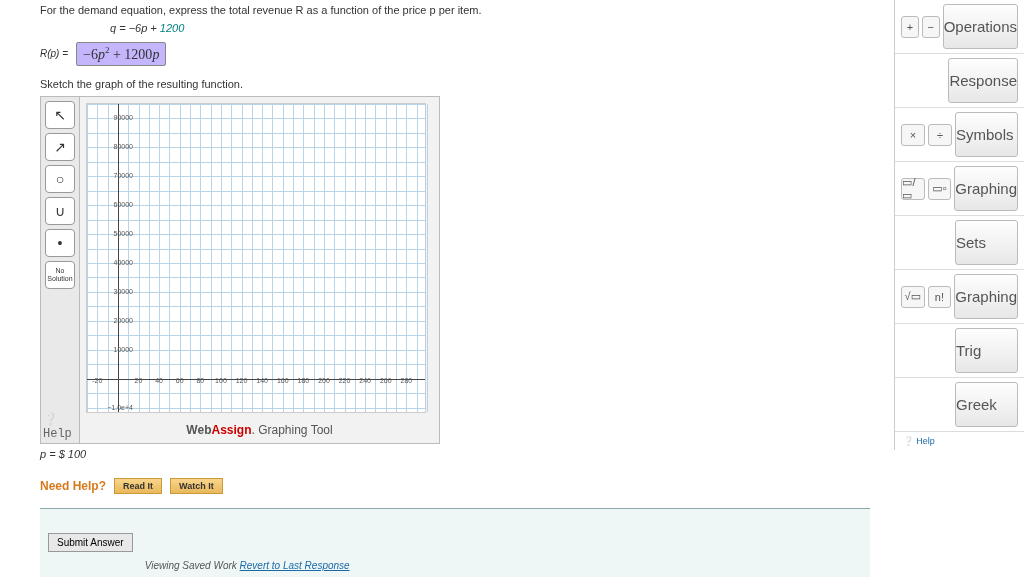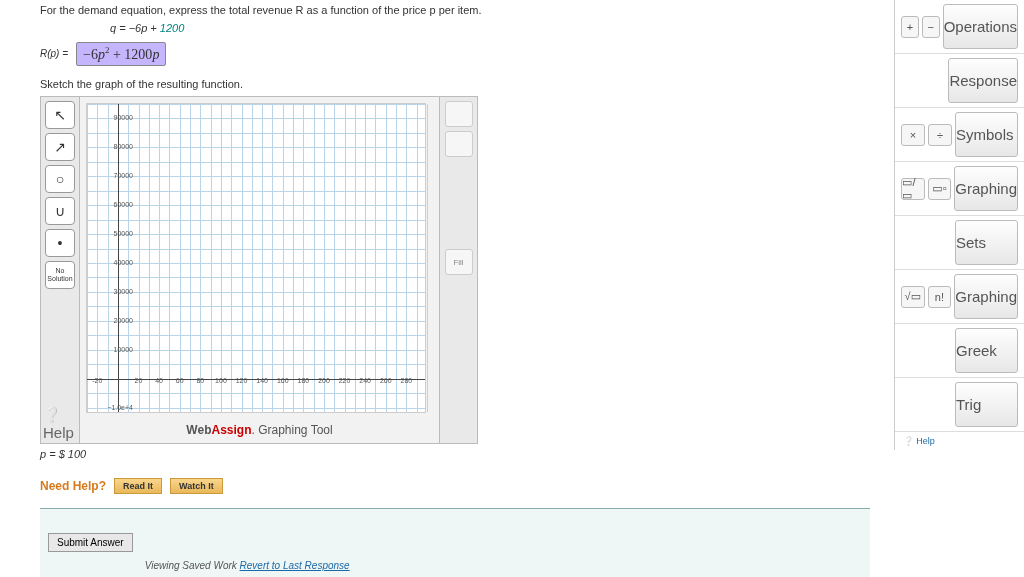--- a/index.html
+++ b/index.html
@@ -11,21 +11,21 @@
   .eq-row { display: flex; align-items: center; margin-bottom: 12px; }
   .eq-label { font-style: italic; font-size: 10px; }
   .answer-box { display: inline-block; border: 1px solid #888; border-radius: 2px; background: #c4b5fd; padding: 2px 6px; font-family: serif; font-size: 14px; margin-left: 8px; }
   .answer-box sup { font-size: 9px; }
   .sketch-label { margin-bottom: 6px; }
   .graph-area { display: flex; }
   .toolbar-col { width: 40px; background: #e9e9e9; border: 1px solid #bbb; display: flex; flex-direction: column; align-items: center; padding-top: 4px; gap: 4px; }
   .tool-btn { width: 30px; height: 28px; background: #fff; border: 1px solid #999; border-radius: 4px; display: flex; align-items: center; justify-content: center; font-size: 14px; cursor: pointer; }
   .tool-btn.small-text { font-size: 7px; line-height: 8px; text-align: center; }
   .tool-spacer { flex: 1; }
-  .help-link { font-size: 15px; color: #666; cursor: pointer; padding: 2px; }
+  .help-link { font-size: 12px; color: #666; cursor: pointer; padding: 2px; font-family: Liberation Mono, monospace; }
   .chart-wrap { background: #f2f2f2; border: 1px solid #bbb; border-left: none; width: 360px; position: relative; }
   .chart-inner { background: #fff; margin: 6px; width: 340px; height: 310px; position: relative; border: 1px solid #ccc; }
   .gridline-h, .gridline-v { position: absolute; background: #b8d4e8; }
   .gridline-h { height: 1px; left: 0; right: 0; }
   .gridline-v { width: 1px; top: 0; bottom: 0; }
   .axis-h, .axis-v { position: absolute; background: #444; }
   .axis-h { height: 1px; left: 0; right: 0; }
   .axis-v { width: 1px; top: 0; bottom: 0; }
   .tick-label-y { position: absolute; font-size: 7px; color: #555; right: 292px; text-align: right; width: 30px; }
   .tick-label-x { position: absolute; font-size: 7px; color: #555; top: 273px; text-align: center; width: 20px; }
@@ -166,27 +166,20 @@
           <div class="tick-label-x" style="left: 247.576px;">220</div>
           <div class="tick-label-x" style="left: 268.182px;">240</div>
           <div class="tick-label-x" style="left: 288.788px;">260</div>
           <div class="tick-label-x" style="left: 309.394px;">280</div>
         </div>
       <div class="chart-footer">
         <b>Web</b><span class="assign">Assign</span><span>. Graphing Tool</span>
       </div>
     </div>
 
-    <div class="right-tools">
-      <div class="right-tool"></div>
-      <div class="right-tool"></div>
-      <div style="flex:1"></div>
-      <div class="right-tool" style="margin-top:30px">Fill</div>
-      <div style="flex:3"></div>
-    </div>
 
   </div>
 
   <div class="price-line">
     <span>p = $</span> <span>100</span>
   </div>
 
   <div class="help-row">
     <span class="need-help">Need Help?</span>
     <button class="help-btn">Read It</button>
@@ -228,21 +221,21 @@
     <div class="cat-btn">Sets</div>
   </div>
   <div class="calc-row">
     <div class="calc-btn">√▭</div>
     <div class="calc-btn">n!</div>
     <div class="cat-btn">Graphing</div>
   </div>
   <div class="calc-row">
     <div class="calc-btn" style="visibility:hidden"></div>
     <div class="calc-btn" style="visibility:hidden"></div>
+    <div class="cat-btn">Trig</div>
+  </div>
+  <div class="calc-row">
+    <div class="calc-btn" style="visibility:hidden"></div>
+    <div class="calc-btn" style="visibility:hidden"></div>
     <div class="cat-btn">Greek</div>
-  </div>
-  <div class="calc-row">
-    <div class="calc-btn" style="visibility:hidden"></div>
-    <div class="calc-btn" style="visibility:hidden"></div>
-    <div class="cat-btn">Trig</div>
   </div>
   <div class="right-help">Help</div>
 </div>
 
 </body></html>

